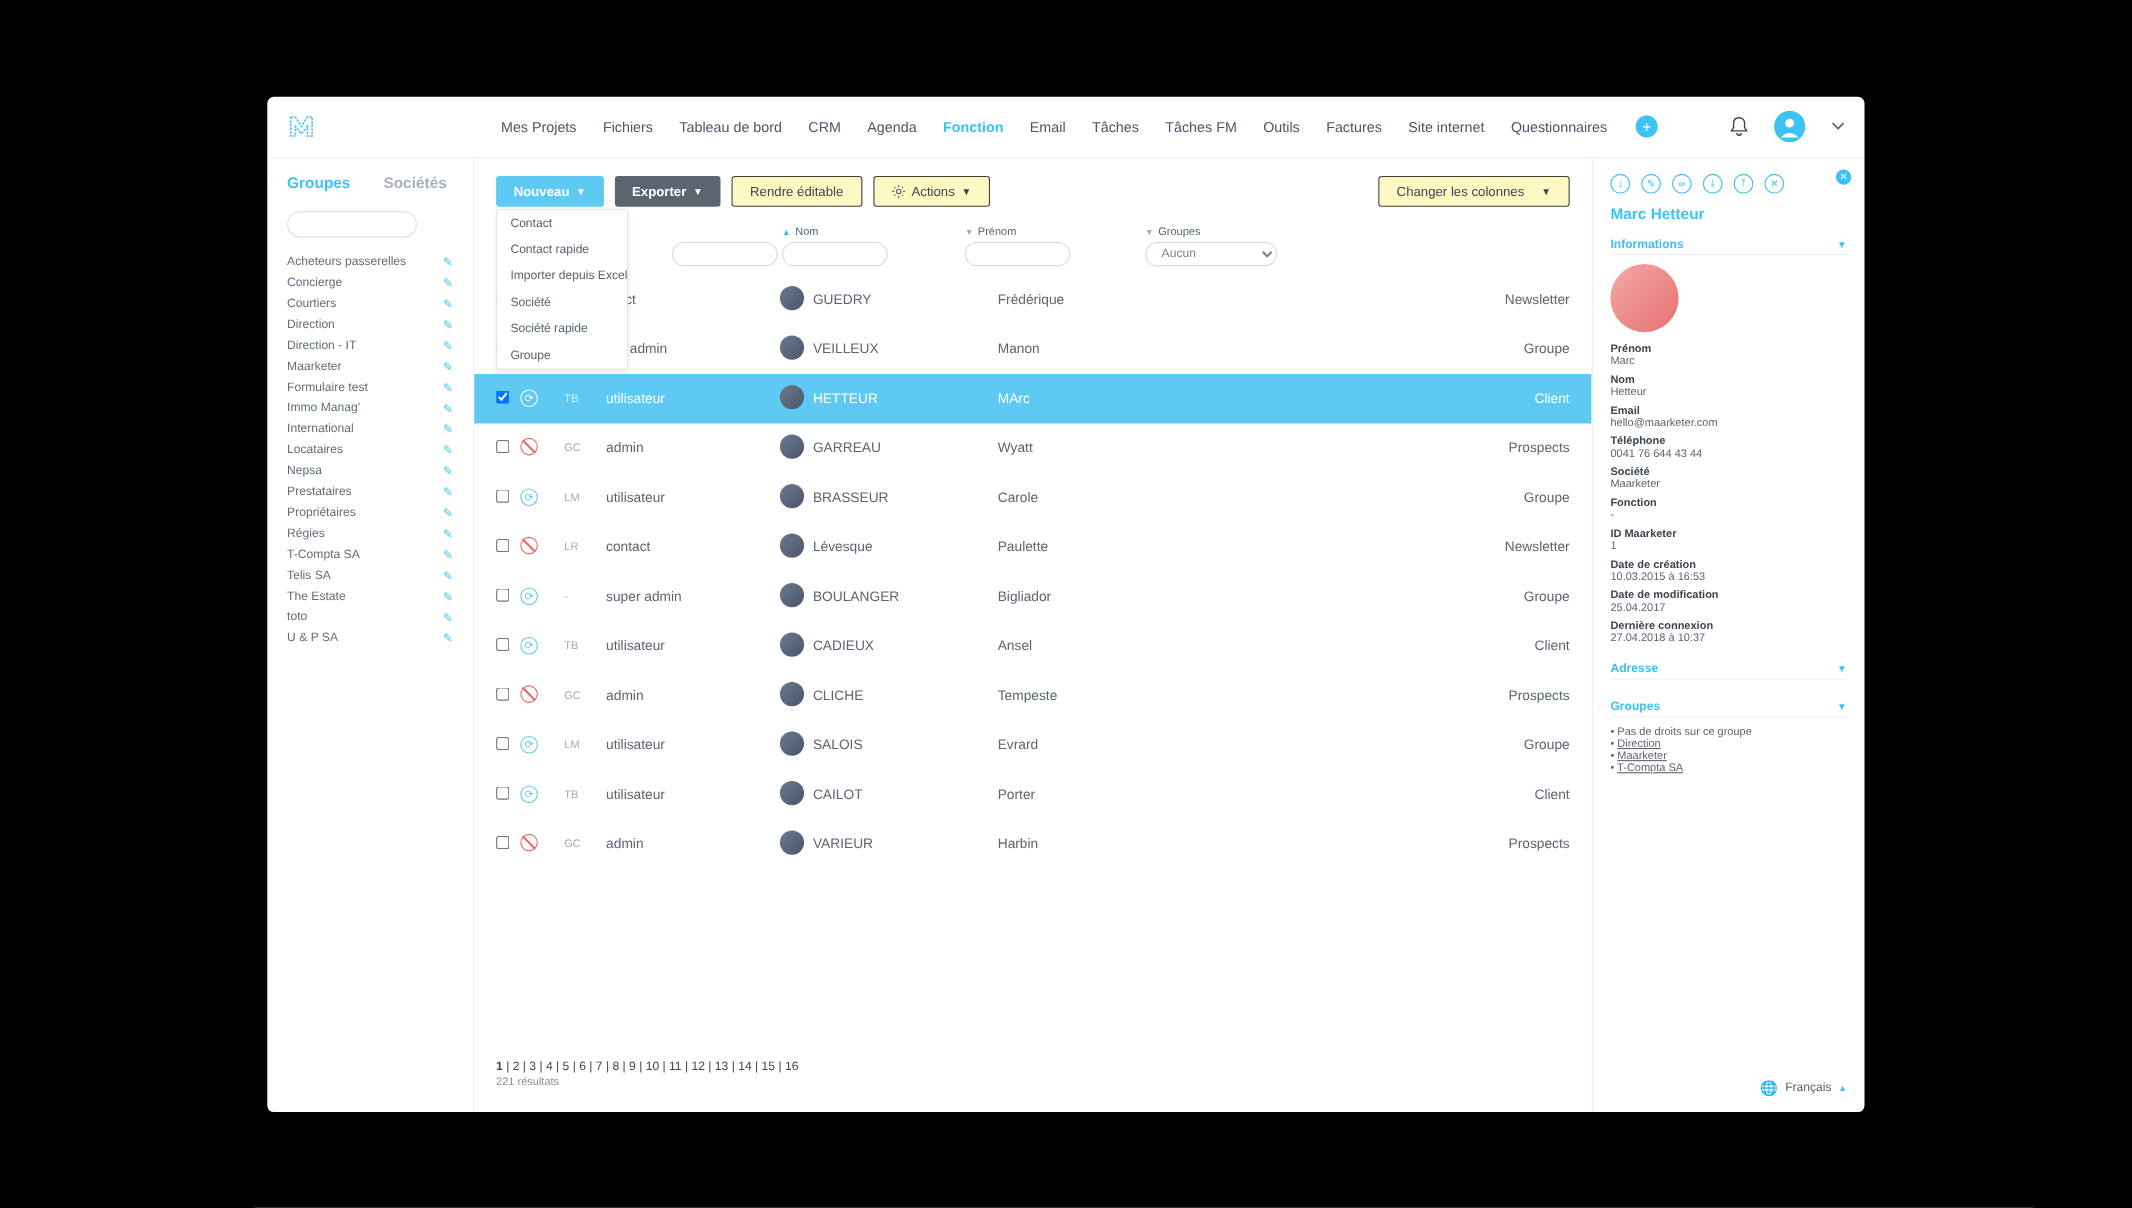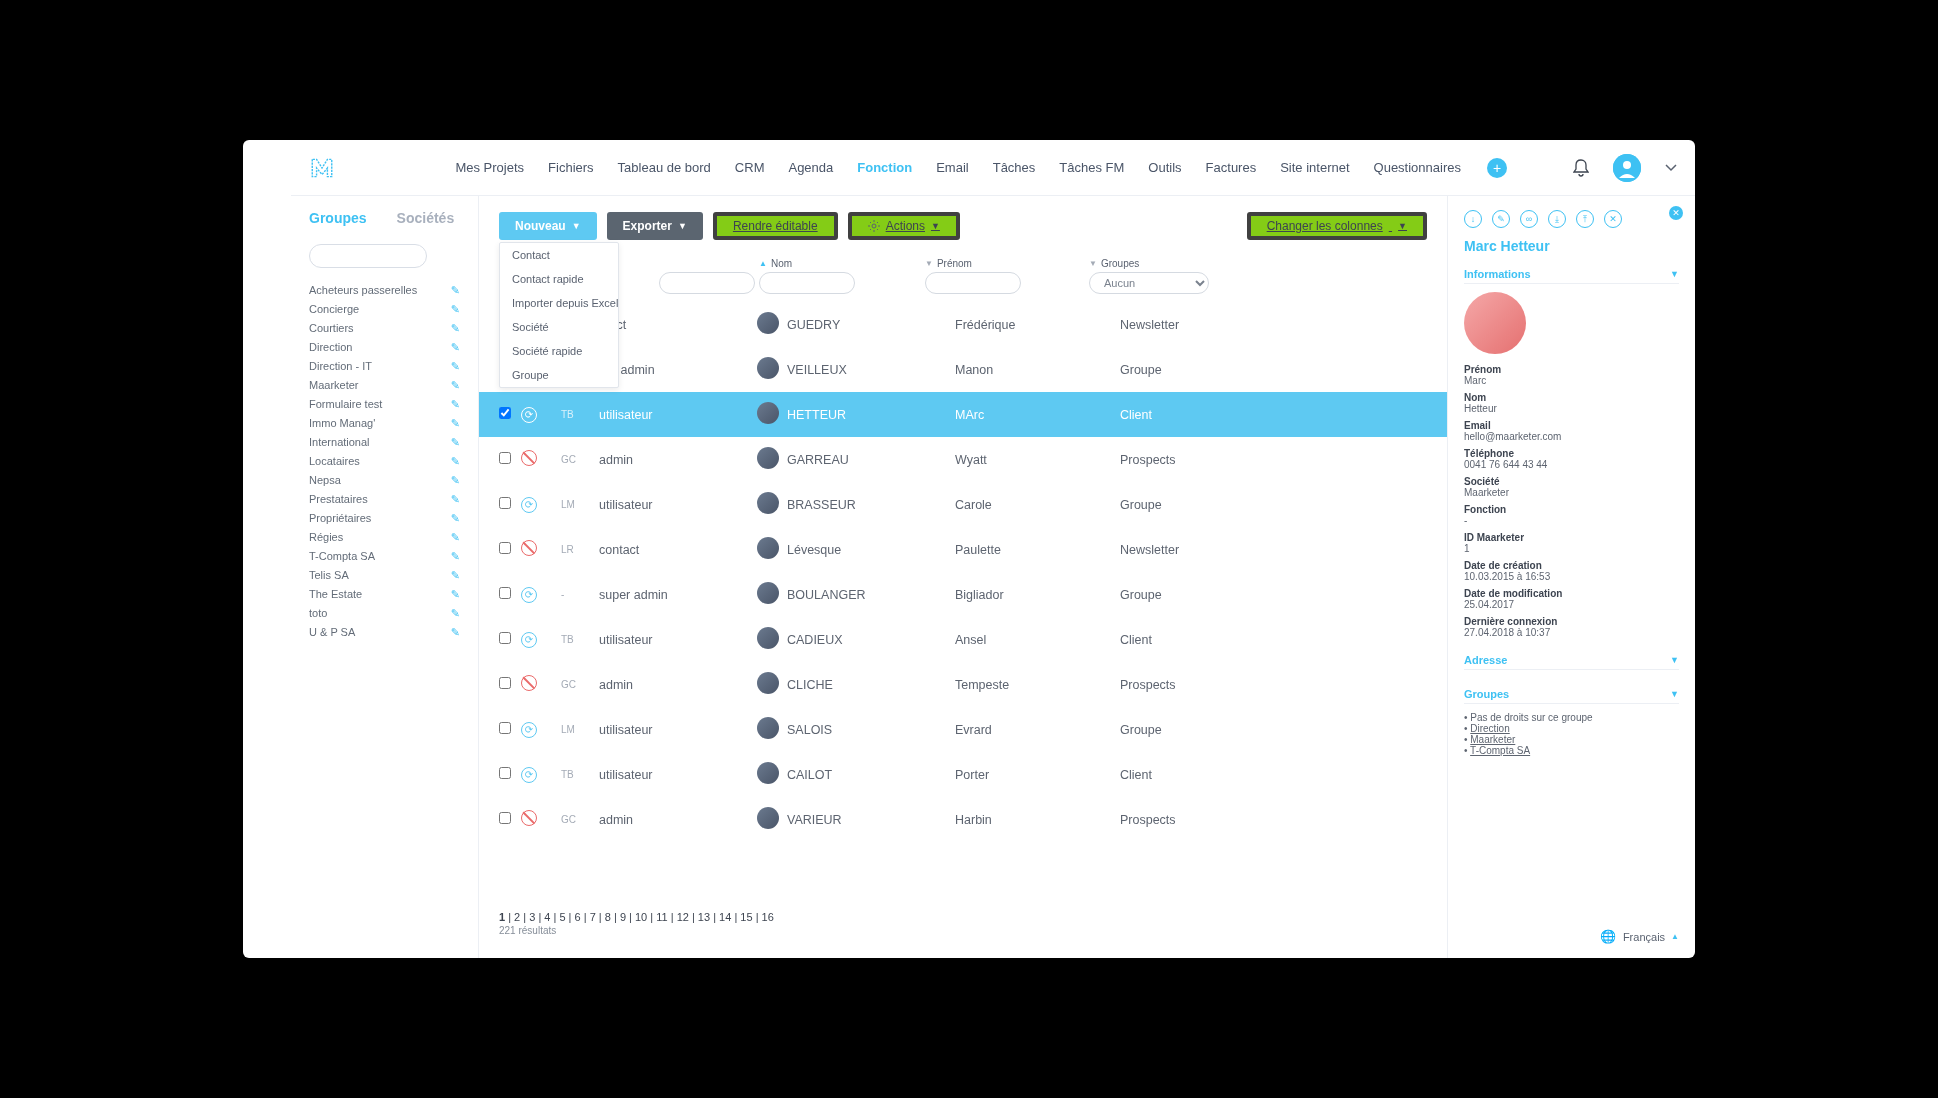--- a/index.html
+++ b/index.html
@@ -1,17 +1,17 @@
 <!DOCTYPE html>
 <html><head>
 <meta charset="utf-8">
 <style>
 * { box-sizing: border-box; margin: 0; padding: 0; }
 body { font-family: -apple-system, BlinkMacSystemFont, "Segoe UI", Arial, sans-serif; background: #000; display: flex; justify-content: center; align-items: center; min-height: 100vh; }
-.frame { width: 1452px; height: 818px; background: #fff; border-radius: 6px; overflow: hidden; display: flex; flex-direction: column; padding-left: 48px; }
+.frame { width: 1452px; height: 923px; background: #fff; border-radius: 6px; overflow: hidden; display: flex; flex-direction: column; }
 .topbar { height: 56px; border-bottom: 1px solid #eceff4; display: flex; align-items: center; padding: 0 18px; gap: 26px; }
 .logo { width: 26px; height: 26px; }
 .nav { display: flex; gap: 24px; margin-left: auto; align-items: center; }
 .nav-item { font-size: 13px; color: #4a5568; cursor: pointer; white-space: nowrap; }
 .nav-item.active { color: #3ec1f3; font-weight: 600; }
 .nav-plus { width: 20px; height: 20px; background: #3ec1f3; border-radius: 50%; display: flex; align-items: center; justify-content: center; color: #fff; font-size: 14px; cursor: pointer; }
 .top-icons { display: flex; gap: 24px; align-items: center; margin-left: 40px; }
 .bell-icon, .avatar-top, .chevron-top { cursor: pointer; }
 .avatar-top { width: 28px; height: 28px; background: #3ec1f3; border-radius: 50%; }
 .main { flex: 1; display: flex; overflow: hidden; }
@@ -21,21 +21,21 @@
 .sidebar-tab.active { color: #3ec1f3; }
 .sidebar-search { width: 118px; height: 24px; border: 1px solid #d9dee6; border-radius: 12px; margin-bottom: 16px; }
 .group-list { list-style: none; }
 .group-item { display: flex; justify-content: space-between; align-items: flex-start; height: 19px; font-size: 11px; color: #636c78; cursor: pointer; }
 .pencil-icon { color: #3ec1f3; font-size: 11px; }
 .content { flex: 1; padding: 16px 0 16px 0; position: relative; overflow: hidden; display: flex; flex-direction: column; }
 .toolbar { display: flex; gap: 10px; align-items: center; padding: 0 20px; margin-bottom: 18px; position: relative; }
 .btn { height: 28px; padding: 0 16px; border-radius: 3px; font-size: 12px; font-weight: 600; display: inline-flex; align-items: center; gap: 6px; cursor: pointer; border: none; }
 .btn-blue { background: #5ec9f2; color: #fff; }
 .btn-dark { background: #5b6570; color: #fff; }
-.btn-outline { background: #84cc16; color: #3d4450; border: 4px solid #404040; font-weight: 500; text-decoration: underline; }
+.btn-outline { background: #fef9c3; color: #3d4450; border: 1px solid #404040; font-weight: 500; }
 .btn-right { margin-left: auto; }
 .caret { font-size: 9px; }
 .dropdown { position: absolute; top: 30px; left: 0; width: 120px; background: #fff; border: 1px solid #e1e5eb; border-radius: 2px; box-shadow: 0 2px 6px rgba(0,0,0,0.08); z-index: 10; }
 .dropdown-item { padding: 6px 12px; font-size: 11px; color: #5a6270; cursor: pointer; white-space: nowrap; }
 .filters { display: flex; padding: 0 20px; margin-bottom: 8px; gap: 0; }
 .filter-col { display: flex; flex-direction: column; gap: 3px; }
 .filter-col.col-check { width: 100px; }
 .filter-col.col-role { width: 100px; }
 .filter-col.col-nom { width: 166px; }
 .filter-col.col-prenom { width: 164px; }
@@ -50,21 +50,21 @@
 .row.selected { background: #5ec9f2; color: #fff; }
 .row.selected .status-icon { color: #fff; border-color: #fff; }
 .row .c-check { width: 22px; }
 .row .c-status { width: 40px; }
 .row .c-init { width: 38px; font-size: 10px; color: #a4abb6; }
 .row.selected .c-init { color: #d9f1fb; }
 .row .c-role { width: 158px; }
 .row .c-avatar { width: 30px; }
 .row .c-nom { width: 168px; }
 .row .c-prenom { width: 165px; }
-.row .c-groupes { flex: 1; }
+.row .c-groupes { flex: 1; text-align: right; }
 .row input[type=checkbox] { width: 12px; height: 12px; }
 .status-icon { width: 16px; height: 16px; border-radius: 50%; display: inline-flex; align-items: center; justify-content: center; font-size: 10px; }
 .status-icon.blue { border: 1.5px solid #5ec9f2; color: #5ec9f2; }
 .status-icon.red { border: 1.5px solid #ea6a6a; color: #ea6a6a; position: relative; }
 .status-icon.red::after { content: ""; position: absolute; width: 16px; height: 1.5px; background: #ea6a6a; transform: rotate(45deg); }
 .avatar-sm { width: 22px; height: 22px; border-radius: 50%; background: linear-gradient(135deg,#6b7a8f,#4a5568); display: inline-block; }
 .pagination { padding: 6px 20px; font-size: 11px; color: #3d4450; }
 .page-num { cursor: pointer; }
 .page-num.active { font-weight: 700; }
 .results-count { font-size: 10px; color: #868e99; margin-top: 2px; }

